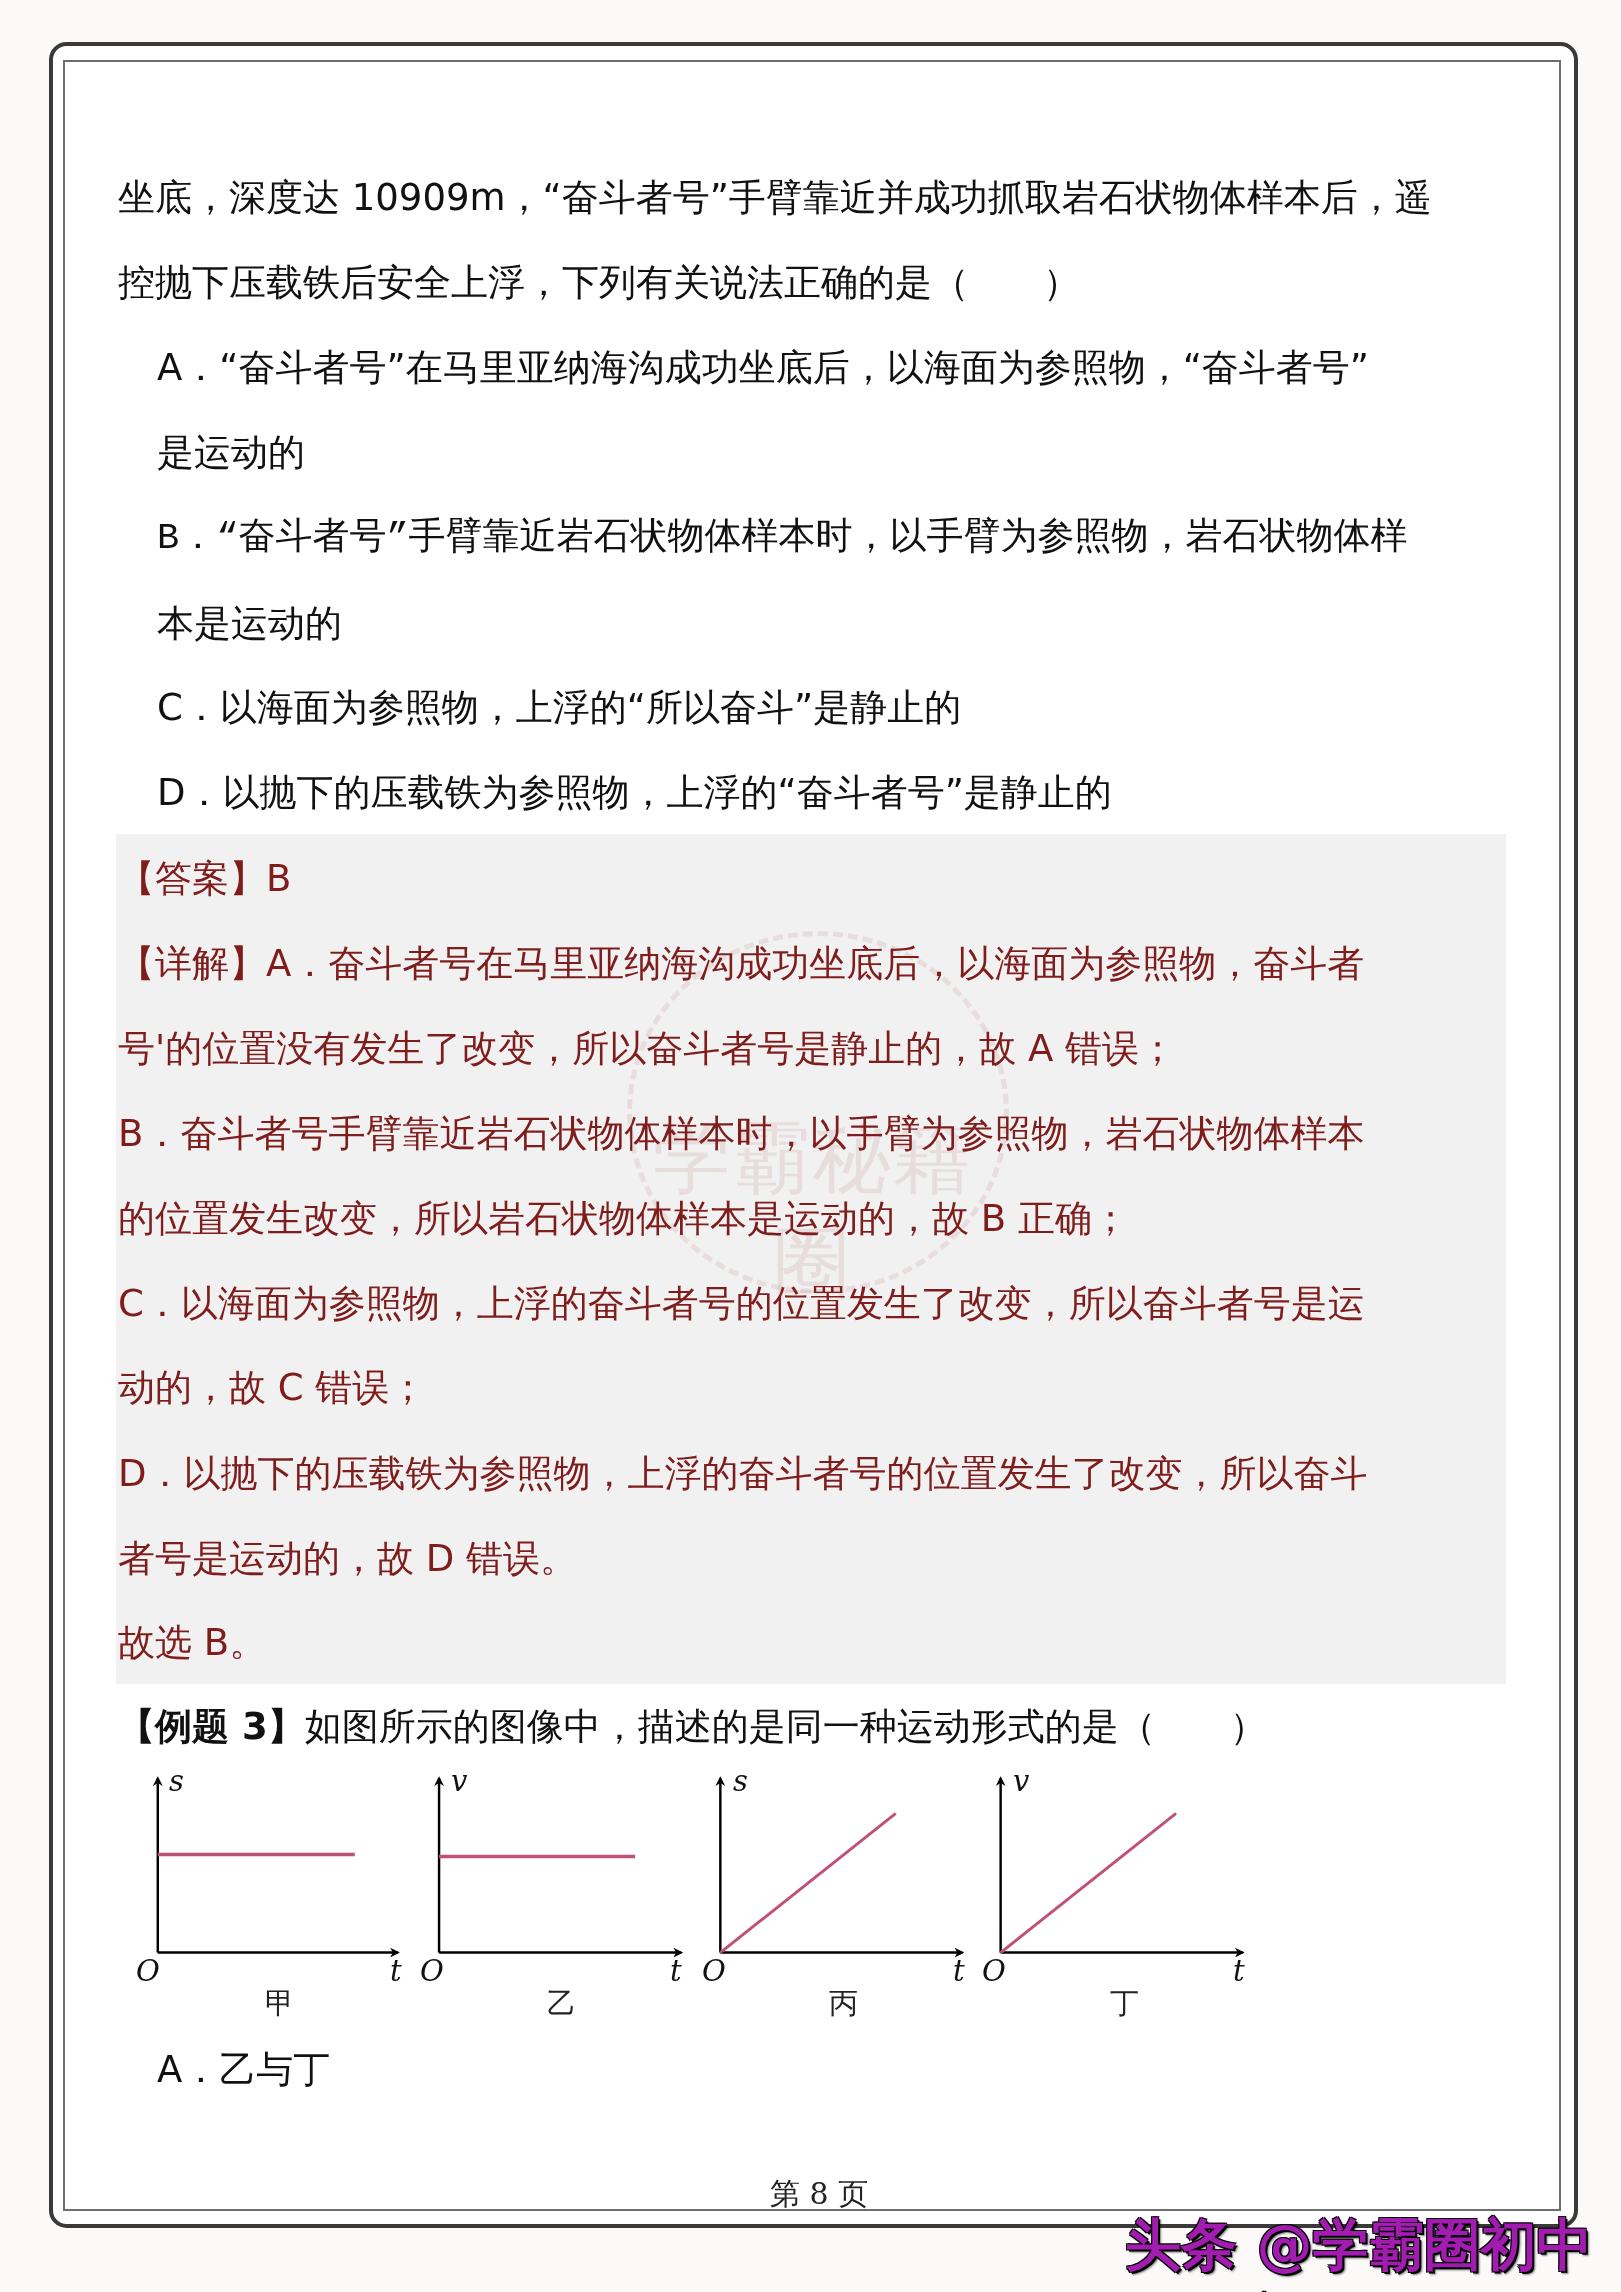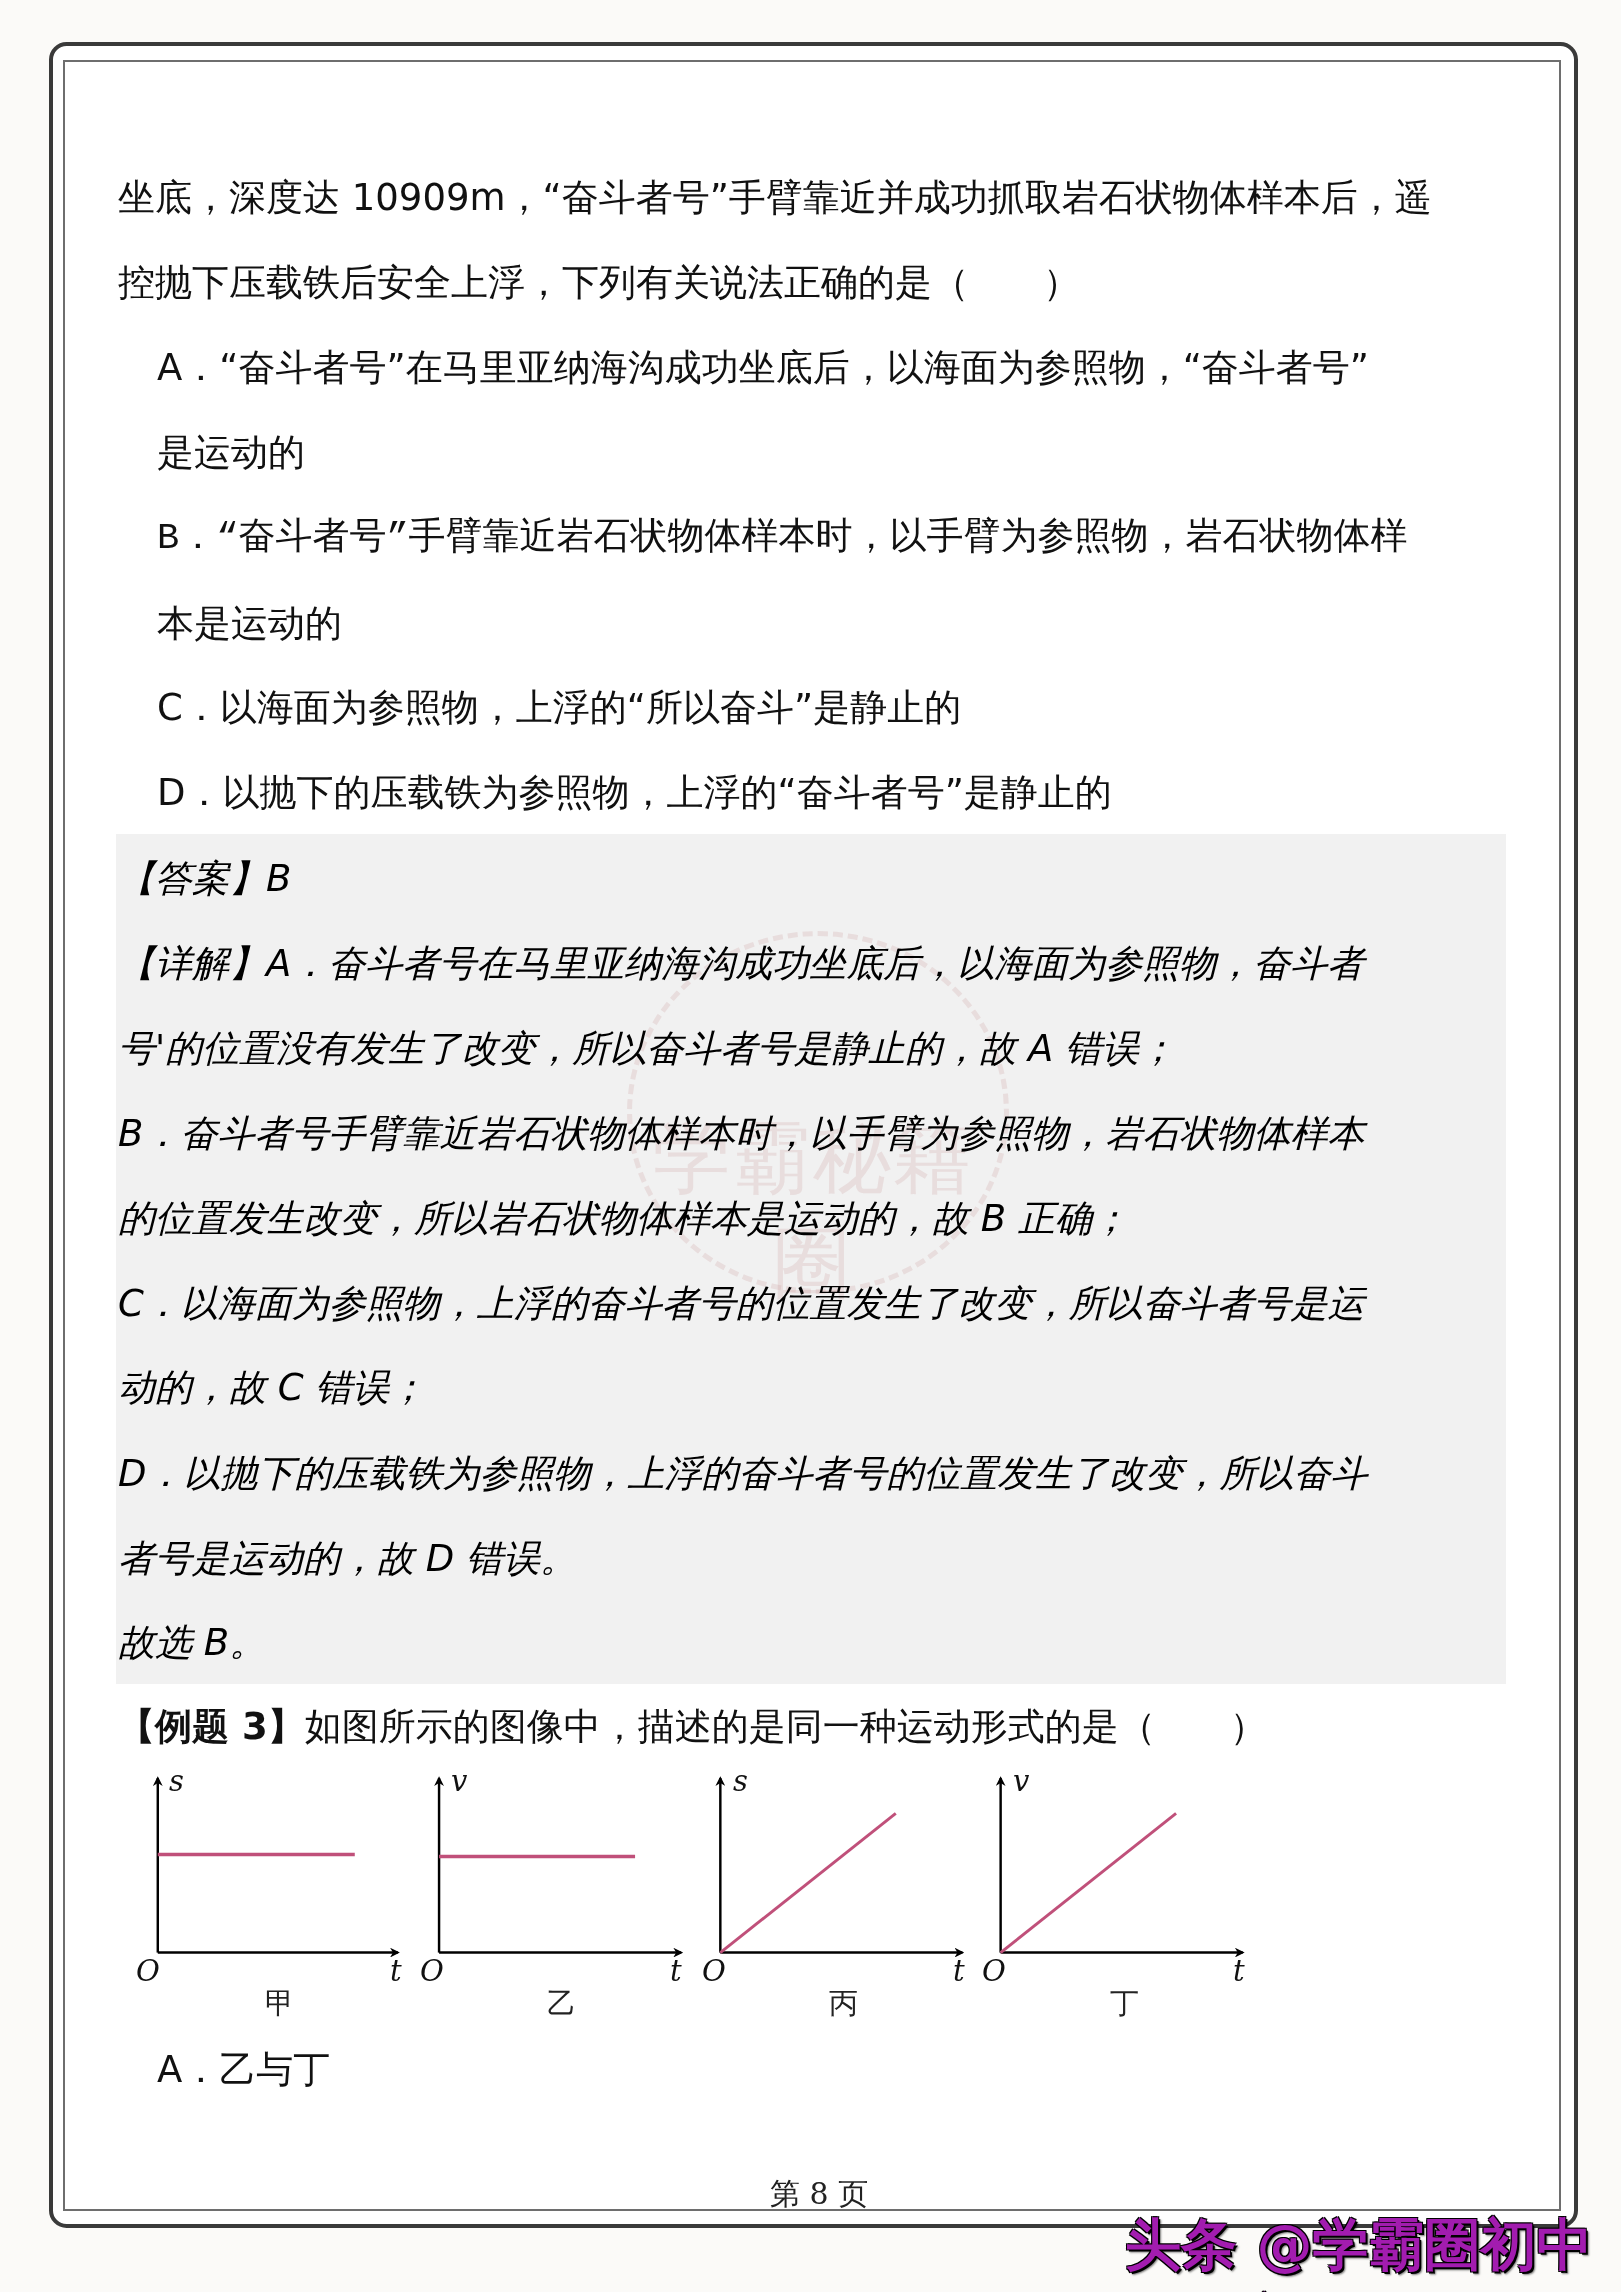--- a/index.html
+++ b/index.html
@@ -18,21 +18,21 @@
   }
   .line {
     position:absolute; left:118px; white-space:nowrap;
     font-size:37px; line-height:49px; color:#111;
   }
   .indent { left:157px; }
   .answer-box {
     position:absolute; left:116px; top:834px; width:1390px; height:850px;
     background:#f1f1f1;
   }
-  .red { color:#000000;font-style:italic; }
+  .red { color:#7f1d1d; }
   .bold { font-weight:bold; }
   .watermark {
     position:absolute; left:617px; top:970px; width:392px; height:274px;
     pointer-events:none;
   }
   .watermark .ring {
     position:absolute; left:9.8px; top:-39px; width:372px; height:353px;
     border:5.9px dashed rgba(200,150,150,0.22); border-radius:50%;
   }
   .watermark .wm-text {

